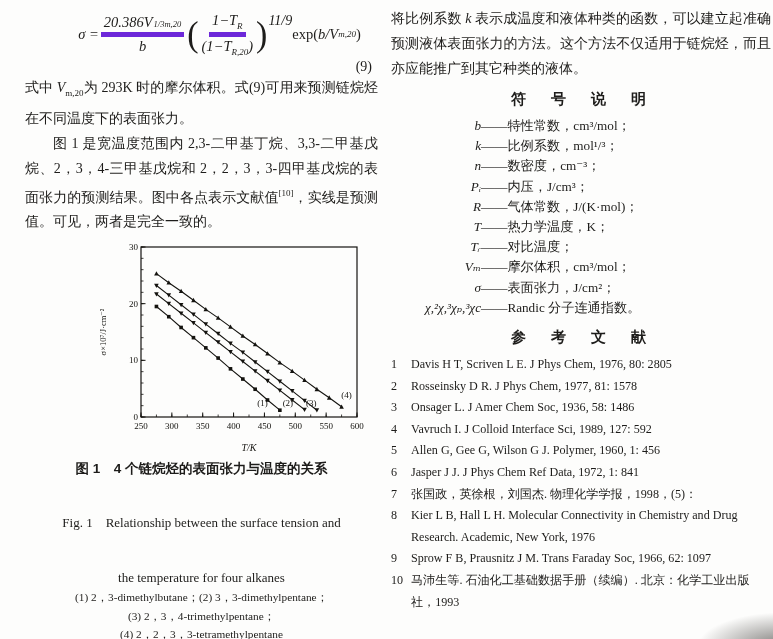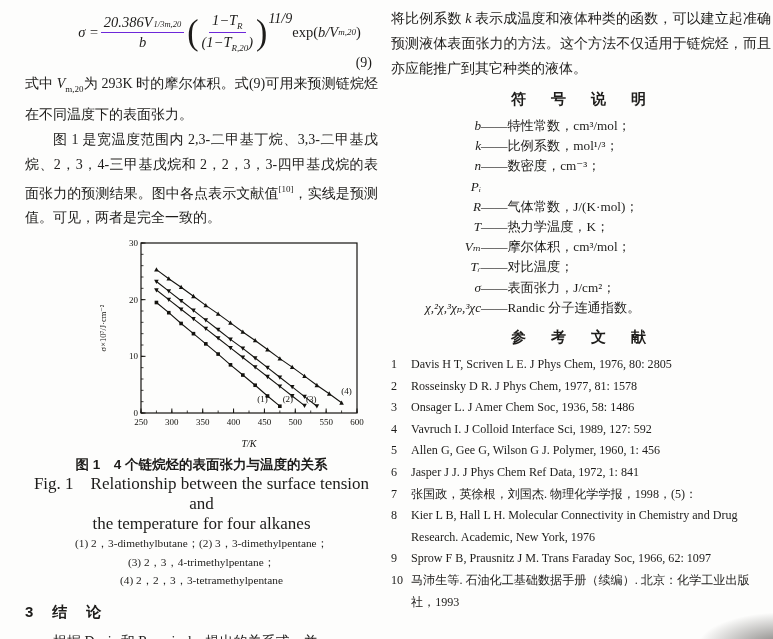--- a/index.html
+++ b/index.html
@@ -14,42 +14,42 @@
   p.body { font-size:14px; line-height:25px; text-align:justify; margin:0; }
   .indent { text-indent:2em; }
   .it { font-style:italic; }
   sub { font-size:9px; }
   sup { font-size:9px; }
 
   
   .eq { display:flex; align-items:center; justify-content:center;
         font-size:14.5px; margin:8px 0 0 36px; font-style:italic; }
   .frac { display:inline-flex; flex-direction:column; align-items:center; margin:0 2px; }
-  .frac .num { border-bottom:1px solid #6d28d9; padding:0 3px 1px; white-space:nowrap; }
+  .frac .num { border-bottom:5px solid #6d28d9; padding:0 3px 1px; white-space:nowrap; }
   .frac .den { padding-top:1px; white-space:nowrap; }
   .supsub { display:inline-flex; align-items:flex-start;
             font-size:8.5px; line-height:9px; margin-left:1px; font-style:italic; }
   .bp { font-size:34px; font-style:normal; font-weight:200; transform:scaleY(1.05);
         line-height:20px; margin:0 1px; }
   .outer-exp { font-size:14px; position:relative; top:-13px; font-style:italic; }
   .roman { font-style:normal; }
   .eq-no { text-align:right; font-size:14px; margin:2px 6px 0 0; }
 
   
   .hd { font-family:"Liberation Sans","DejaVu Sans",sans-serif; font-weight:bold; }
   .sec-h { font-size:15px; margin-top:13px; letter-spacing:2px; }
   .ctr-h { font-size:15px; text-align:center; letter-spacing:5px; margin:9px 0 7px; }
 
   
   .chart-wrap { margin:4px 0 0 70px; width:274px; height:216px; }
   svg text { font-family:"Liberation Serif","DejaVu Serif",serif; fill:#14130f; }
 
   
   .cap-cn { font-size:13.5px; text-align:center; margin-top:6px; }
-  .cap-en { font-size:17px; text-align:center; line-height:20px; }
+  .cap-en { font-size:13px; text-align:center; line-height:20px;margin-top:35px; }
   .cap-it { font-size:11.3px; text-align:center; line-height:18.5px; }
 
   
   .symrow { display:flex; font-size:13.2px; line-height:20.2px; }
   .symrow .sym { flex:0 0 90px; display:flex; justify-content:flex-end;
                  white-space:nowrap; font-style:italic; }
   .symrow .desc { font-style:normal; white-space:nowrap; }
 
   
   .ref { display:flex; font-size:12.1px; line-height:21.6px; }
@@ -254,38 +254,39 @@
     <div class="symrow">
         <span class="sym">k</span>
         <span class="desc">——比例系数，mol¹/³；</span>
       </div>
     <div class="symrow">
         <span class="sym">n</span>
         <span class="desc">——数密度，cm⁻³；</span>
       </div>
     <div class="symrow">
         <span class="sym">Pᵢ</span>
+        <span class="desc">——内压，J/cm³；</span>
       </div>
     <div class="symrow">
         <span class="sym">R</span>
         <span class="desc">——气体常数，J/(K·mol)；</span>
       </div>
     <div class="symrow">
         <span class="sym">T</span>
         <span class="desc">——热力学温度，K；</span>
       </div>
     <div class="symrow">
+        <span class="sym">Tᵣ</span>
+        <span class="desc">——对比温度；</span>
+      </div>
+    <div class="symrow">
         <span class="sym">Vₘ</span>
         <span class="desc">——摩尔体积，cm³/mol；</span>
       </div>
     <div class="symrow">
-        <span class="sym">Tᵣ</span>
-        <span class="desc">——对比温度；</span>
-      </div>
-    <div class="symrow">
         <span class="sym">σ</span>
         <span class="desc">——表面张力，J/cm²；</span>
       </div>
     <div class="symrow">
         <span class="sym">χ,²χ,³χₚ,³χc</span>
         <span class="desc">——Randic 分子连通指数。</span>
       </div>
   </div>
 
   <div class="ctr-h hd" style="margin-top:10px;">参　考　文　献</div>

